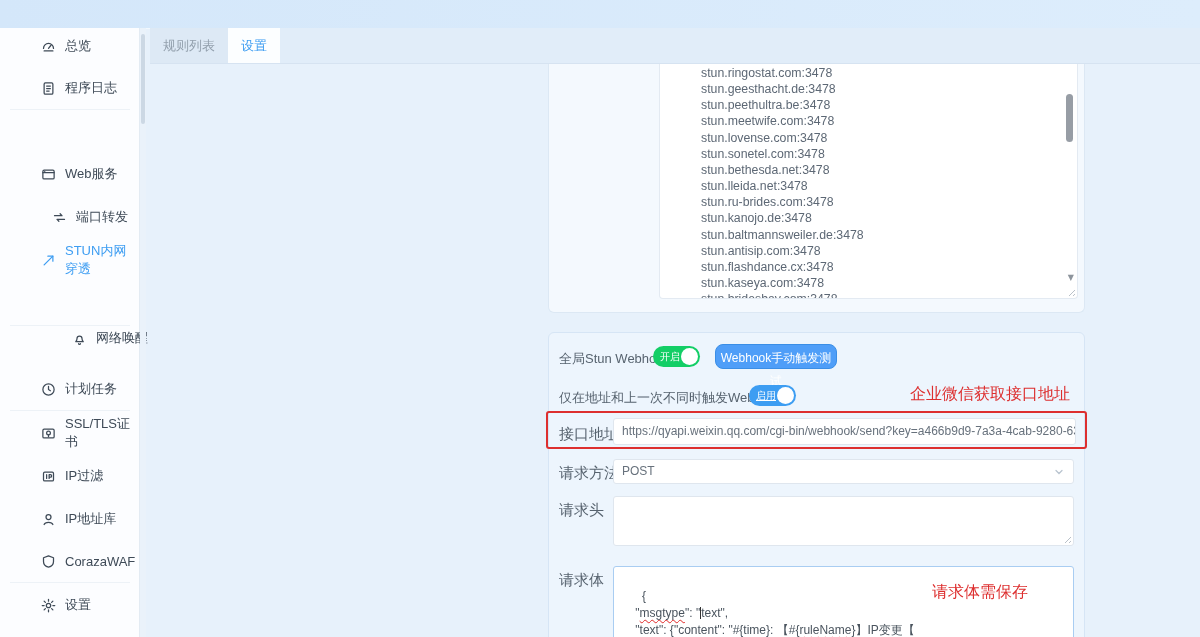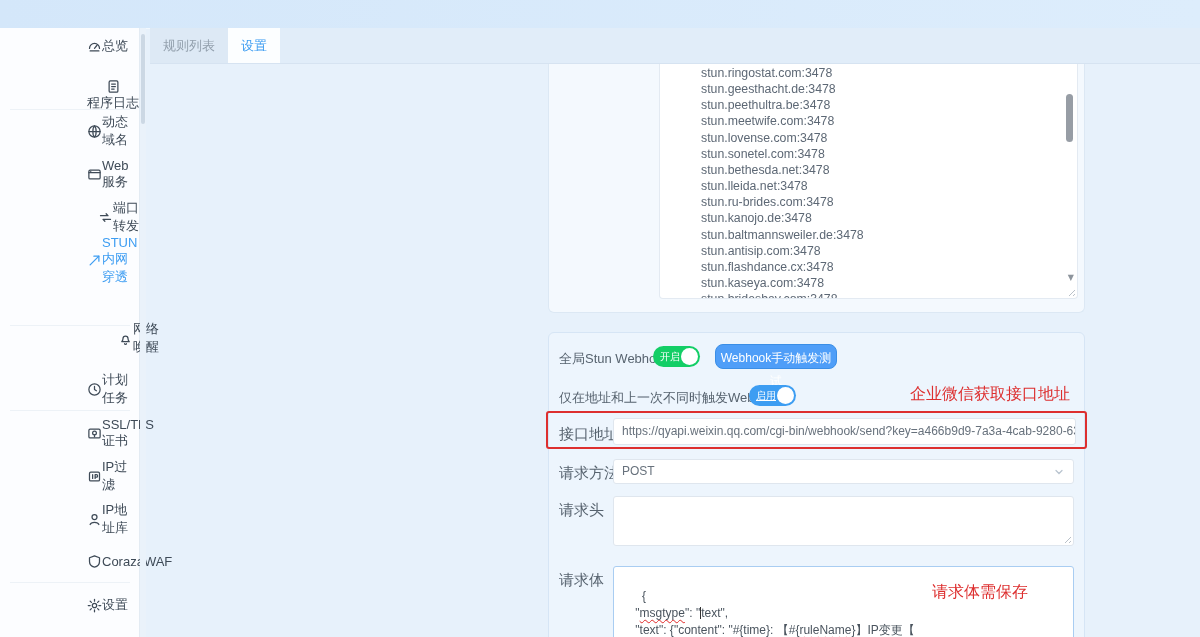--- a/index.html
+++ b/index.html
@@ -9,21 +9,21 @@
     background:#e7f1fb;
   }
   .topband{position:absolute;left:0;top:0;width:1200px;height:28px;
     background:linear-gradient(90deg,#d4e7fa,#ddedfc);border-bottom:1px solid #f2f8fe;}
   
   .sidebar{position:absolute;left:0;top:28px;width:139px;height:609px;
     background:#fcfdff;border-right:1px solid #e3ebf3;}
   .side-scrollstrip{position:absolute;left:140px;top:28px;width:6px;height:609px;background:#eaf2fa;}
   .side-scrollthumb{position:absolute;left:141px;top:34px;width:4px;height:90px;background:#ccd8e4;border-radius:2px;}
   .side-item{position:absolute;left:0;width:139px;height:42px;display:flex;align-items:center;
-    padding-left:87px;font-size:13px;color:#3e4a57;cursor:pointer;box-sizing:border-box;}
+    padding-left:41px;gap:9px;font-size:13px;color:#3e4a57;cursor:pointer;box-sizing:border-box;}
   .side-item svg{flex:0 0 auto;}
   .side-item.active{color:var(--accent,#3d9df2);}
   .side-item .chev{margin-left:14px;color:#8a96a3;}
   .side-divider{position:absolute;left:10px;width:120px;height:1px;background:#edf2f7;}
   
   .tabbar{position:absolute;left:150px;top:28px;width:1050px;height:36px;
     background:#e1edf9;border-bottom:1px solid #d6e3f1;box-sizing:border-box;}
   .tab{position:absolute;top:0;height:35px;line-height:35px;text-align:center;font-size:13px;cursor:pointer;}
   .tab-rules{left:0;width:78px;background:#dde9f5;color:#93a0ad;border-right:1px solid #d0ddea;}
   .tab-settings{left:78px;width:52px;background:#fcfeff;color:var(--accent,#3d9df2);}
@@ -78,39 +78,30 @@
       <div class="side-item" style="top: -3px;">
         <span style="display: inline-flex;">
           <svg width="15" height="15" viewBox="0 0 24 24" fill="none" stroke="currentColor" stroke-width="2" stroke-linecap="round" stroke-linejoin="round">
             <path d="M4 15a8 8 0 1 1 16 0"></path>
             <path d="M12 15l4-5"></path>
             <path d="M5 19h14"></path>
           </svg>
         </span>
         <span>总览</span>
       </div>
-      <div class="side-item" style="top: 51px; flex-direction: column;">
+      <div class="side-item" style="top: 39px;">
         <span style="display: inline-flex;">
           <svg width="15" height="15" viewBox="0 0 24 24" fill="none" stroke="currentColor" stroke-width="2" stroke-linecap="round" stroke-linejoin="round">
             <rect x="5" y="3" width="14" height="18" rx="2"></rect>
             <path d="M9 8h6M9 12h6M9 16h4"></path>
           </svg>
         </span>
         <span>程序日志</span>
       </div>
       <div class="side-divider" style="top: 81px;"></div>
-      <div class="side-item" style="top: 82px;">
-        <span style="display: inline-flex;">
-          <svg width="15" height="15" viewBox="0 0 24 24" fill="none" stroke="currentColor" stroke-width="2" stroke-linecap="round" stroke-linejoin="round">
-            <circle cx="12" cy="12" r="9"></circle>
-            <path d="M3 12h18M12 3c3.5 3 3.5 15 0 18M12 3c-3.5 3-3.5 15 0 18"></path>
-          </svg>
-        </span>
-        <span>动态域名</span>
-      </div>
       <div class="side-item" style="top: 125px;">
         <span style="display: inline-flex;">
           <svg width="15" height="15" viewBox="0 0 24 24" fill="none" stroke="currentColor" stroke-width="2" stroke-linecap="round" stroke-linejoin="round">
             <rect x="3" y="5" width="18" height="14" rx="2"></rect>
             <path d="M3 9h18M6 7h.01"></path>
           </svg>
         </span>
         <span>Web服务</span>
       </div>
       <div class="side-item" style="top: 168px; margin-left: 11px;">

